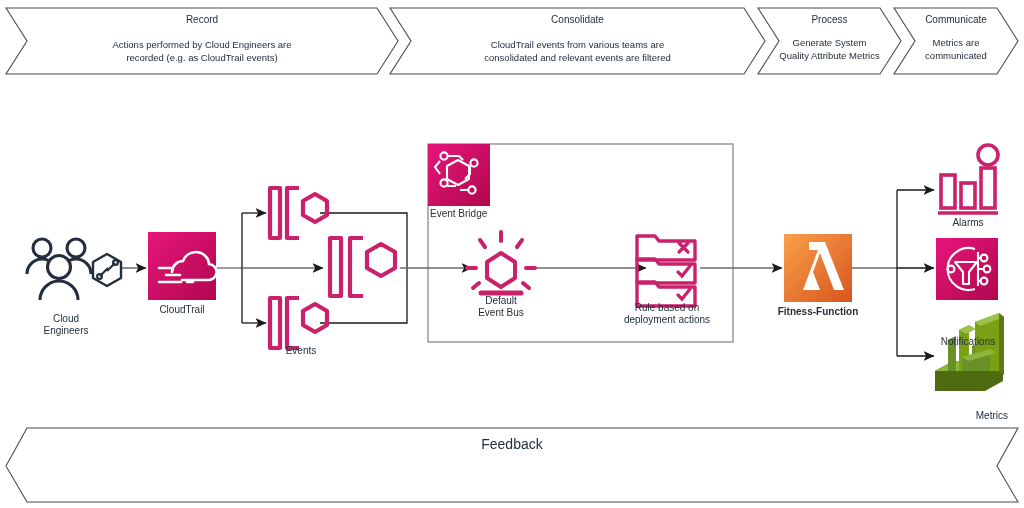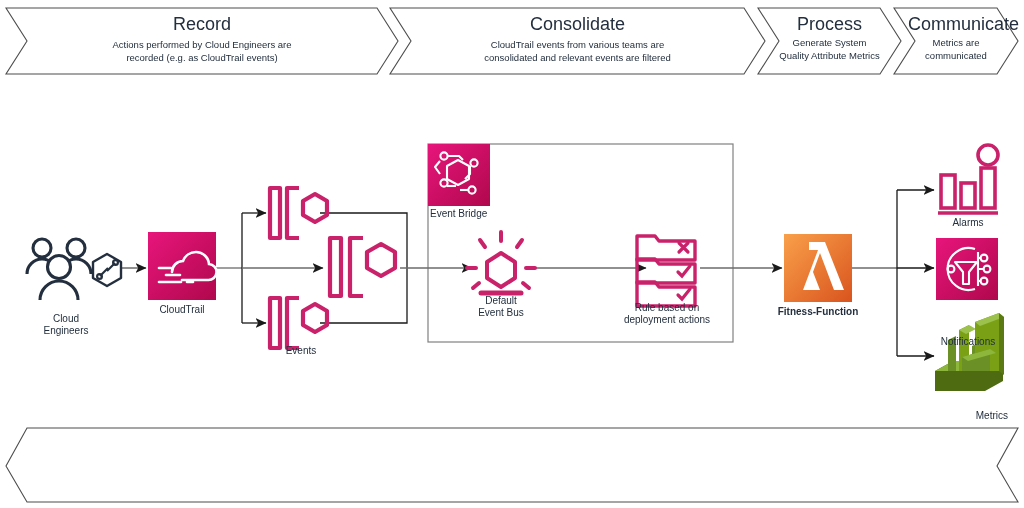--- a/index.html
+++ b/index.html
@@ -2,21 +2,21 @@
 <html><head>
 <meta charset="utf-8">
 <style>
   html,body{margin:0;padding:0;background:#ffffff;}
   body{width:1024px;height:508px;position:relative;overflow:hidden;
        font-family:"Liberation Sans","DejaVu Sans",sans-serif;color:#232f3e;}
   .stage{position:absolute;left:0;top:0;width:1024px;height:508px;}
   svg.layer{position:absolute;left:0;top:0;width:1024px;height:508px;}
   .lbl{position:absolute;text-align:center;line-height:1.22;color:#232f3e;}
   .node-label{font-size:10px;}
-  .banner-title{font-size:18px;}
+  .banner-title{font-size:10px;}
   .banner-sub{font-size:9.5px;line-height:1.35;}
   .fb-title{font-size:14px;}
   .fb-sub{font-size:9.5px;line-height:1.35;}
 </style>
 </head>
 <body>
 
 <div class="stage">
 
   <svg class="layer" viewBox="0 0 1024 508">
@@ -245,14 +245,15 @@
 deployment actions</div>
 
   <div class="lbl node-label" style="left:766px;top:306px;width:104px;font-weight:bold;">Fitness-Function</div>
 
   <div class="lbl node-label" style="left:928px;top:217px;width:80px;">Alarms</div>
 
   <div class="lbl node-label" style="left:922px;top:304px;width:92px;margin-top:32px;">Notifications</div>
 
   <div class="lbl node-label" style="left:928px;top:410px;width:80px;text-align:right;">Metrics</div>
 
+  <div class="lbl fb-title" style="left:27px;top:436px;width:970px;">Feedback</div>
 
 </div>
 
 </body></html>

